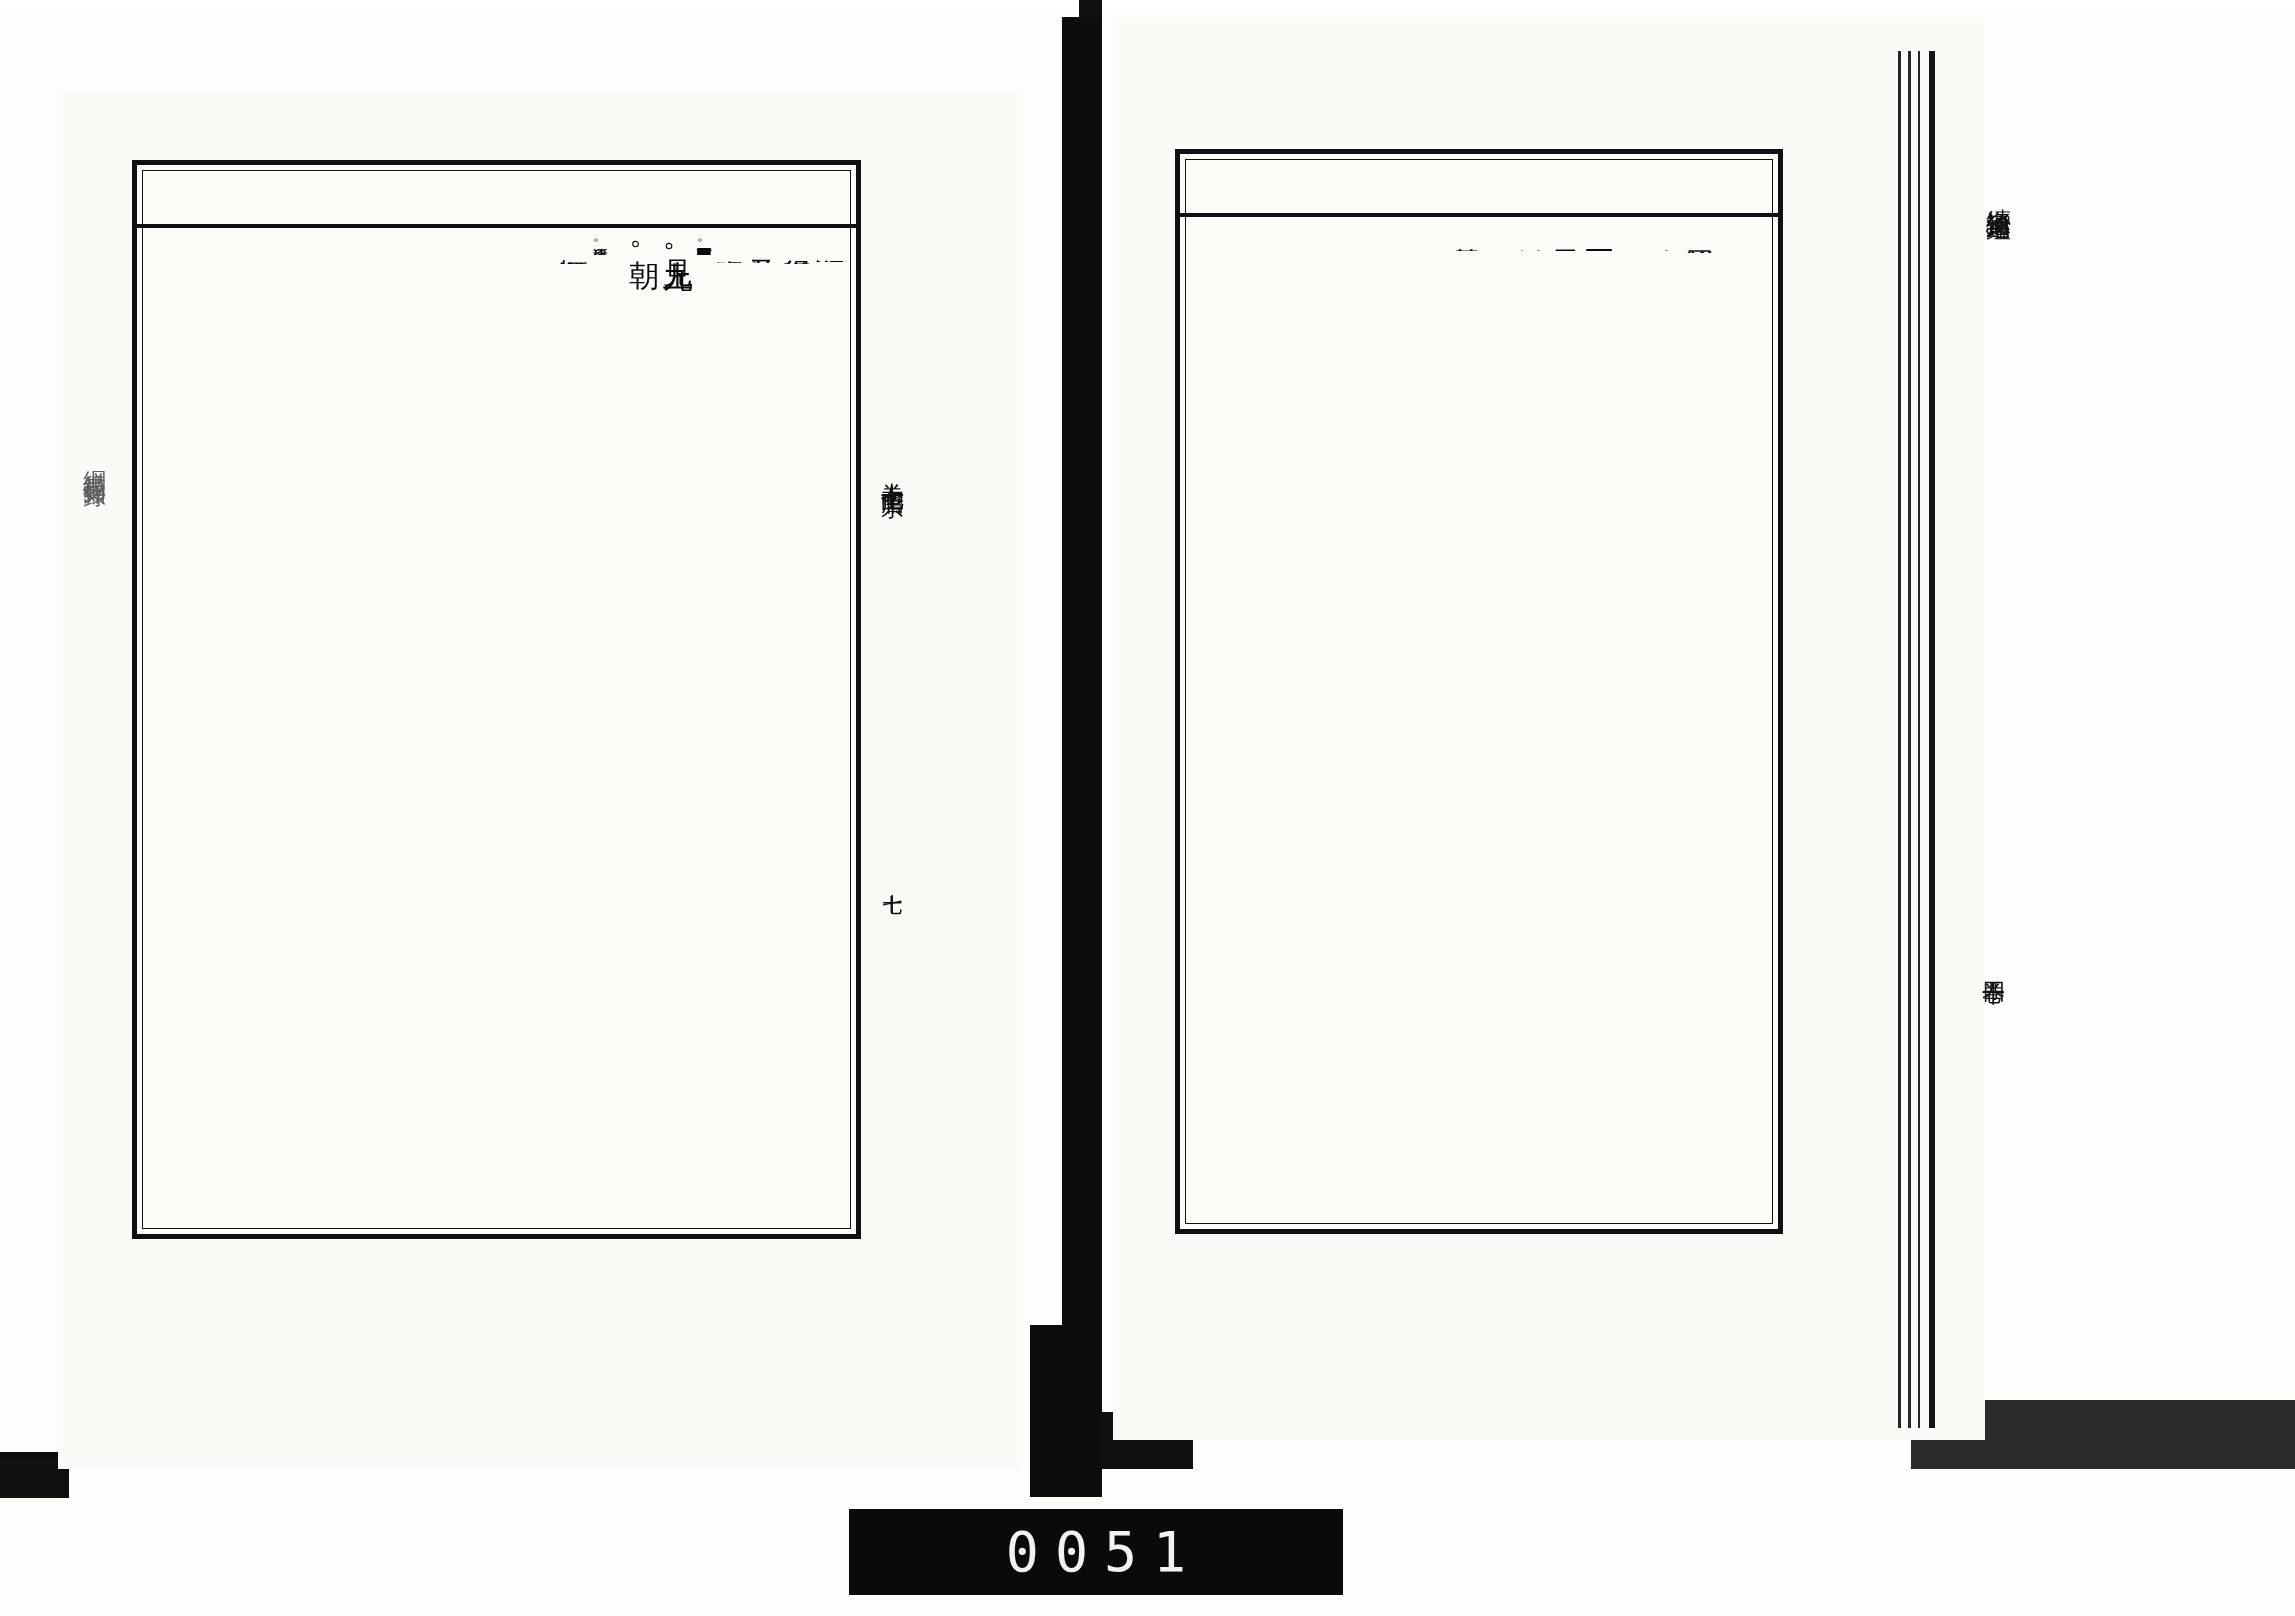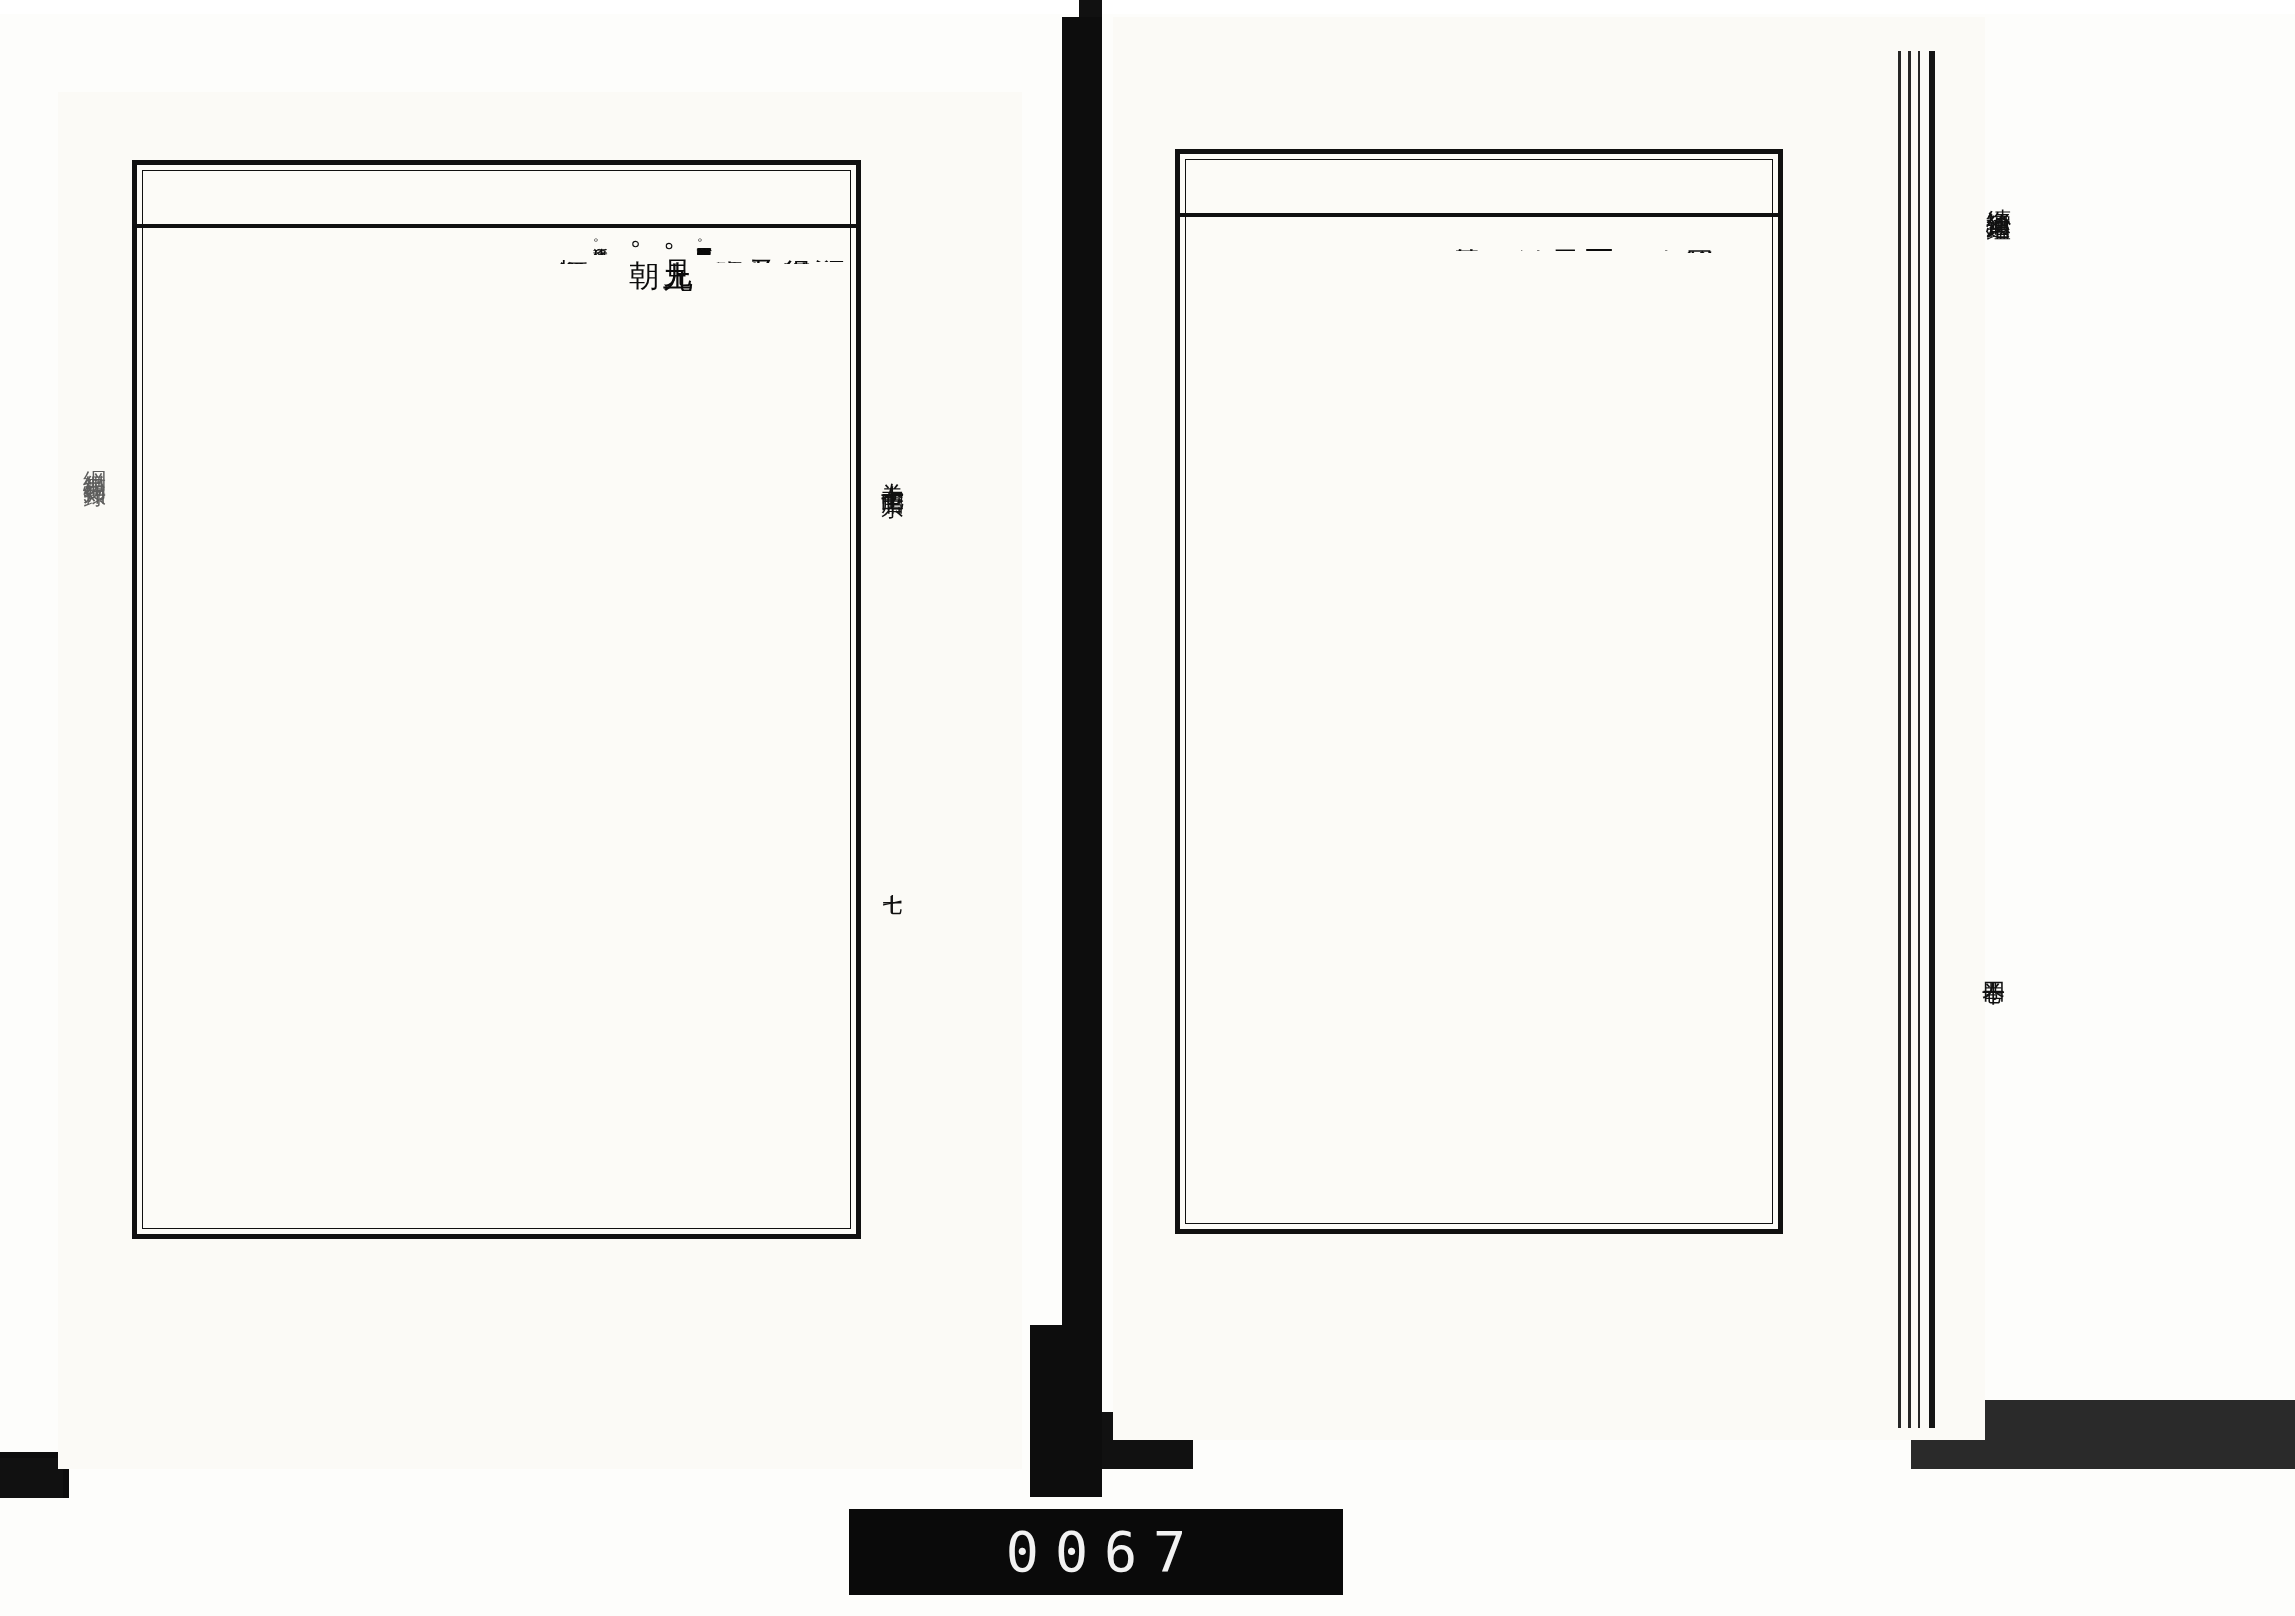--- a/index.html
+++ b/index.html
@@ -322,17 +322,17 @@
         <div class="col">子溫愛之及長喜書善射識度英偉行密謂溫曰知</div>
         <div class="col">誥俊傑諸將子皆不及也綱夏四月陞希聲罷綱以</div>
         <div class="col">劉建鋒為武安節度使冒建鋒以馬殷為內</div>
         <div class="col">外馬步軍都指揮使綱五月王行瑜李茂貞韓建舉</div>
       </div>
     </div>
 
   </div>
 
   <div id="filmstrip">
-    <div class="digits">0067</div>
+    <div class="digits">0051</div>
   </div>
 
 </div>
 
 
 </body></html>

